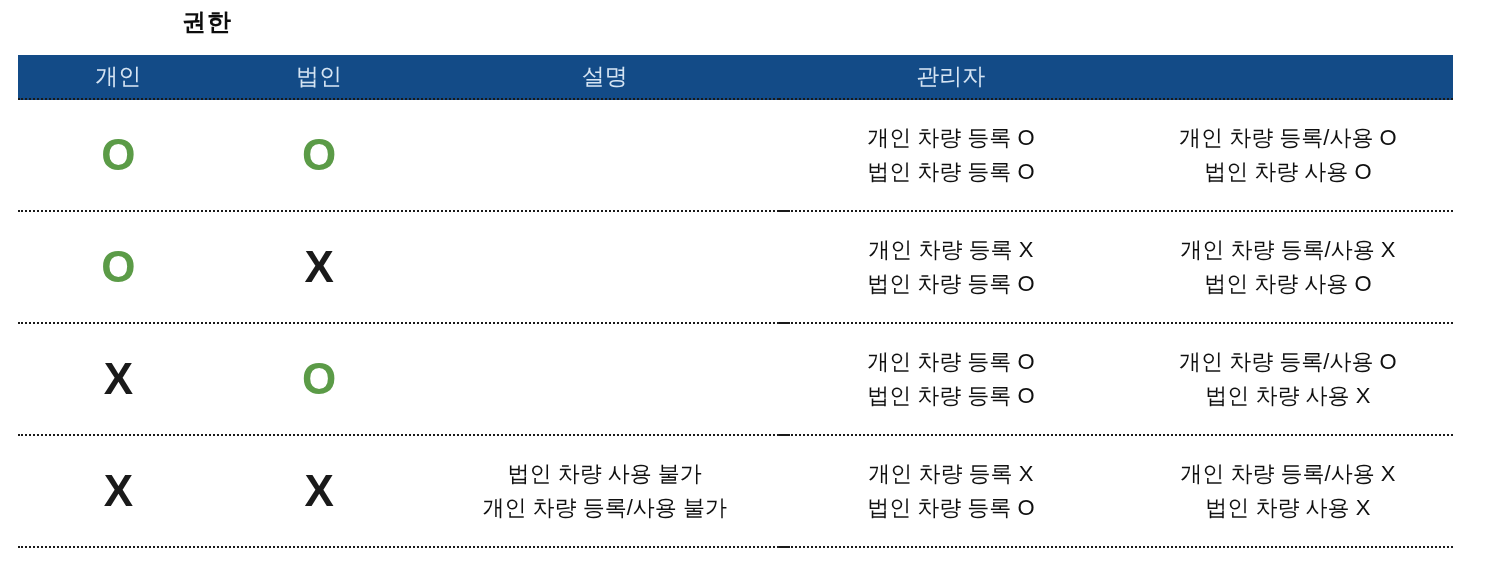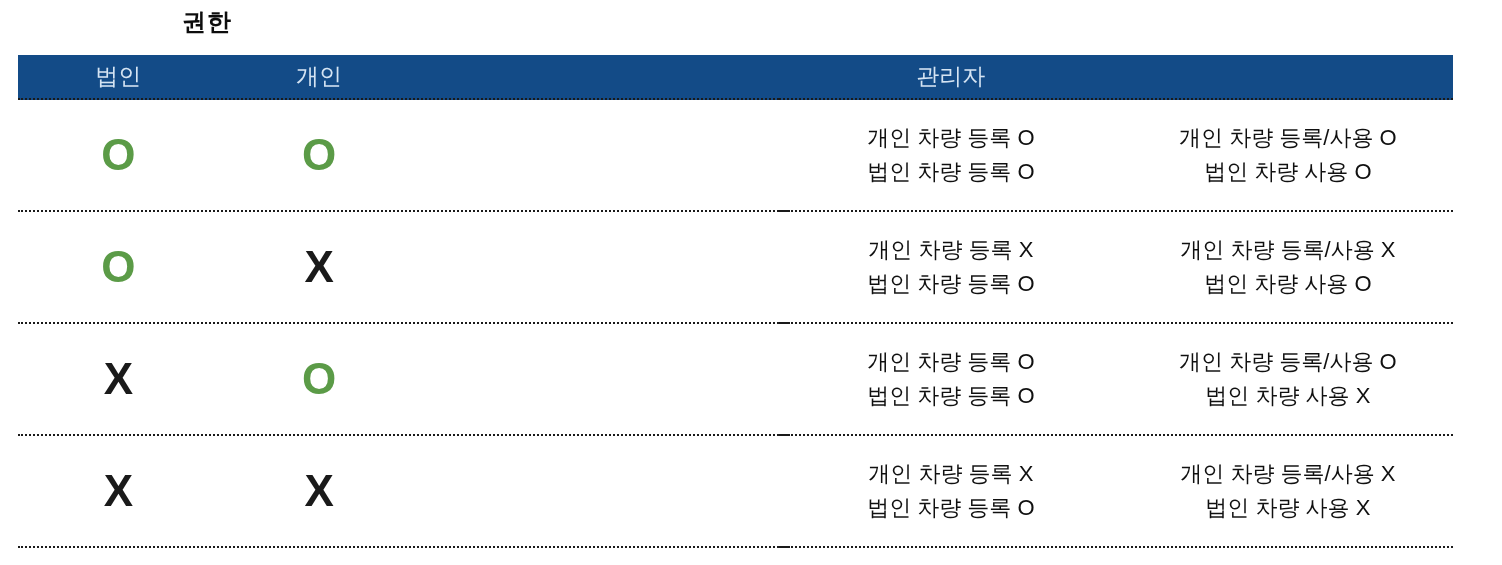--- a/index.html
+++ b/index.html
@@ -38,22 +38,23 @@
   .body-text{font-size:22px;line-height:34px;text-align:center;color:#101010;}
   .bold{font-weight:400;}
 </style>
 </head>
 <body>
 
 <h1 class="title">권한</h1>
 
 <div class="perm-table left">
   <div class="header-row">
+    <div class="hcell c2">개인</div>
     <div class="hcell c1">법인</div>
-    <div class="hcell c2">개인</div>
+    <div class="hcell c3">설명</div>
   </div>
 
   <div class="row">
     <div class="cell c1 mark green">O</div>
     <div class="cell c2 mark green">O</div>
     <div class="cell c3 body-text">
     </div>
   </div>
 
   <div class="row">
@@ -62,20 +63,24 @@
   </div>
 
   <div class="row">
     <div class="cell c1 mark dark">X</div>
     <div class="cell c2 mark green">O</div>
   </div>
 
   <div class="row">
     <div class="cell c1 mark dark">X</div>
     <div class="cell c2 mark dark">X</div>
+    <div class="cell c3 body-text">
+      <div>법인 차량 사용 불가</div>
+      <div>개인 차량 등록/사용 불가</div>
+    </div>
   </div>
 </div>
 
 <div class="perm-table right">
   <div class="header-row">
     <div class="hcell c1">관리자</div>
   </div>
 
   <div class="row">
     <div class="cell c1 body-text">

